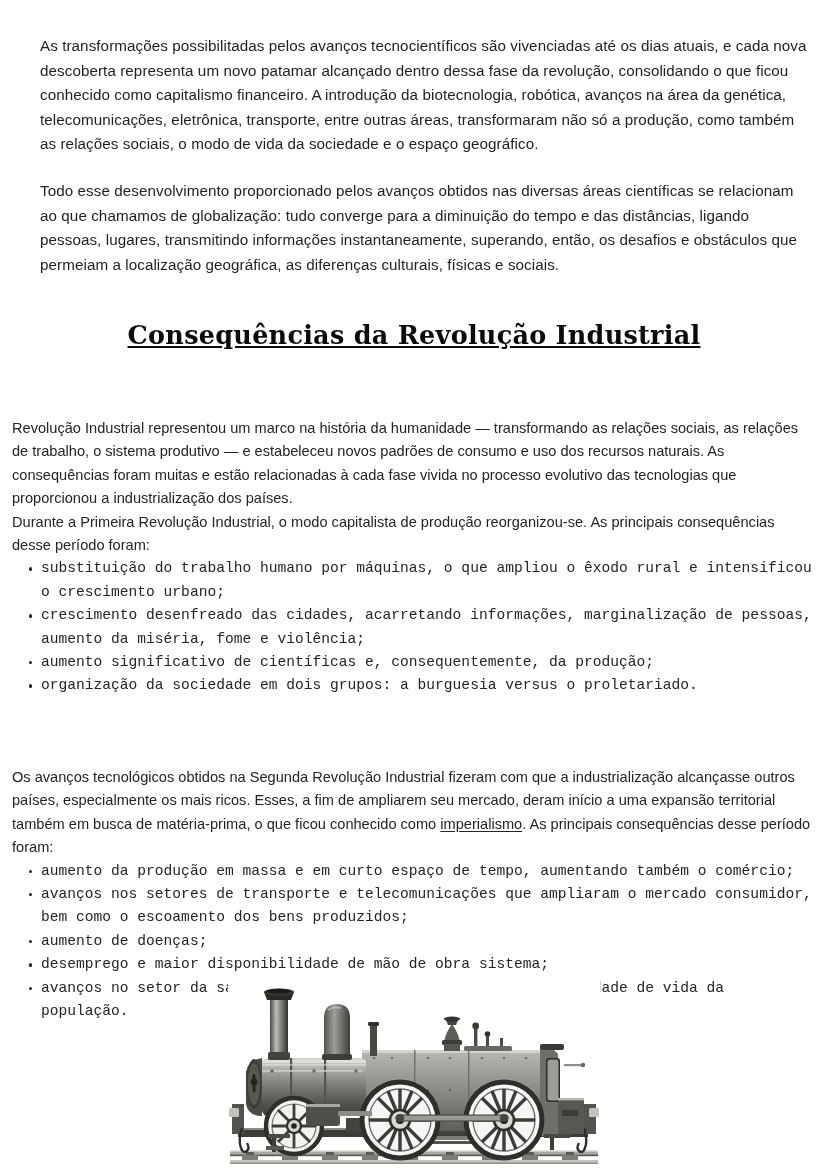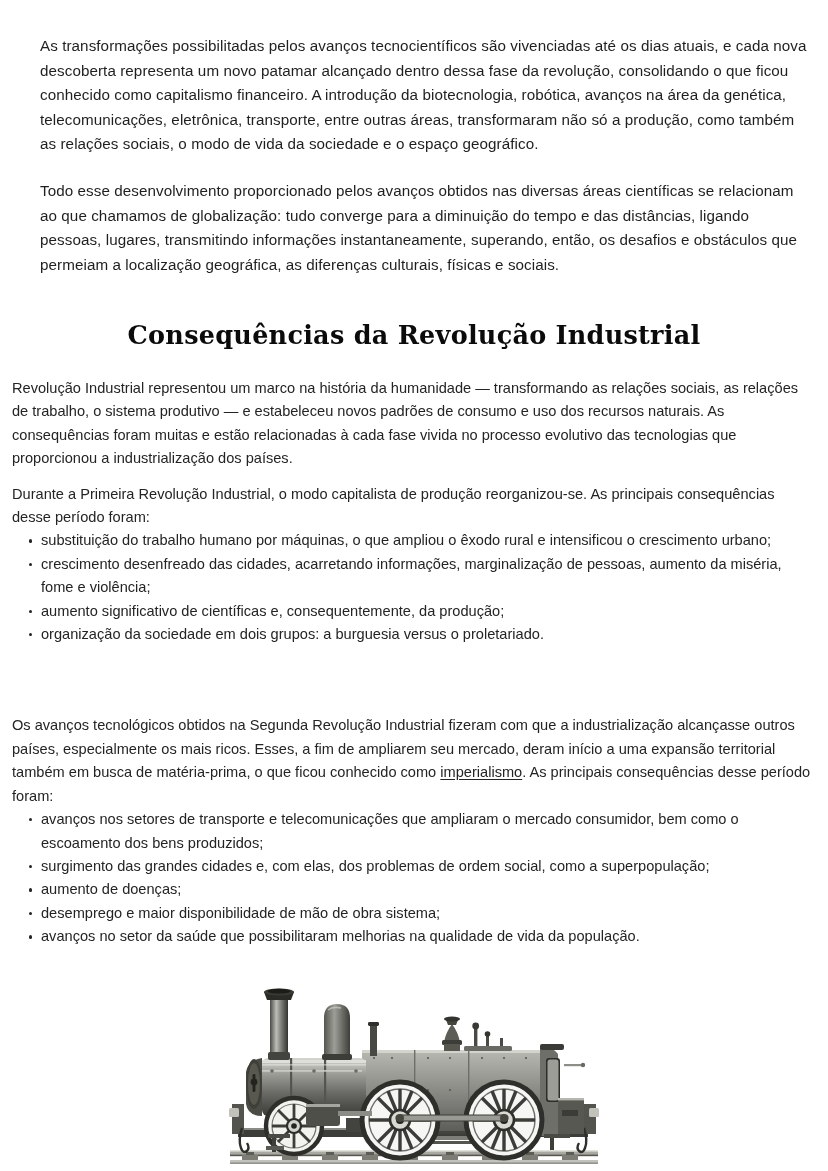--- a/index.html
+++ b/index.html
@@ -48,49 +48,51 @@
     top: 318px;
     width: 828px;
     text-align: center;
     font-family: "DejaVu Serif", "Liberation Serif", serif;
     font-weight: 700;
     font-size: 25.5px;
     line-height: 34px;
     letter-spacing: 0.01em;
     color: #0b0b0b;
     margin: 0;
+    text-decoration: underline;
   }
 
   
   .body-block {
     position: absolute;
     left: 12px;
-    top: 377px;
+    top: 417px;
     width: 800px;
   }
   .body-para {
     font-size: 14.6px;
     line-height: 23.4px;
     color: #242424;
     margin: 0;
   }
-  .body-para + .body-para { margin-top: 12px; }
+  .body-para + .body-para { margin-top: 0; }
 
   ul.bullets {
     list-style: none;
     margin: 0;
     padding: 0;
   }
   ul.bullets li {
     position: relative;
     padding-left: 29px;
     font-size: 14.6px;
     line-height: 23.4px;
     color: #242424;
     margin: 0;
+    font-family: Liberation Mono, monospace;
   }
   ul.bullets li::before {
     content: "";
     position: absolute;
     left: 17px;
     top: 10px;
     width: 3.4px;
     height: 3.4px;
     background: #242424;
     border-radius: 50%;
@@ -142,22 +144,22 @@
       <li>crescimento desenfreado das cidades, acarretando informações, marginalização de pessoas, aumento da miséria, fome e violência;</li>
       <li>aumento significativo de científicas e, consequentemente, da produção;</li>
       <li>organização da sociedade em dois grupos: a burguesia versus o proletariado.</li>
     </ul>
 
     <div class="section-gap"></div>
 
     <p class="body-para"><span>Os avanços tecnológicos obtidos na Segunda Revolução Industrial fizeram com que a industrialização alcançasse outros países, especialmente os mais ricos. Esses, a fim de ampliarem seu mercado, deram início a uma expansão territorial também em busca de matéria-prima, o que ficou conhecido como </span><a class="inline-link" href="#">imperialismo</a><span>. As principais consequências desse período foram:</span></p>
 
     <ul class="bullets">
+      <li>aumento da produção em massa e em curto espaço de tempo, aumentando também o comércio;</li>
       <li>avanços nos setores de transporte e telecomunicações que ampliaram o mercado consumidor, bem como o escoamento dos bens produzidos;</li>
-      <li>surgimento das grandes cidades e, com elas, dos problemas de ordem social, como a superpopulação;</li>
       <li>aumento de doenças;</li>
       <li>desemprego e maior disponibilidade de mão de obra sistema;</li>
       <li>avanços no setor da saúde que possibilitaram melhorias na qualidade de vida da população.</li>
     </ul>
   </div>
 
   <div class="figure-wrap">
     <svg viewBox="0 0 372 190" xmlns="http://www.w3.org/2000/svg" role="img">
       <defs>
         <linearGradient id="boilerG" x1="0" y1="0" x2="0" y2="1">

